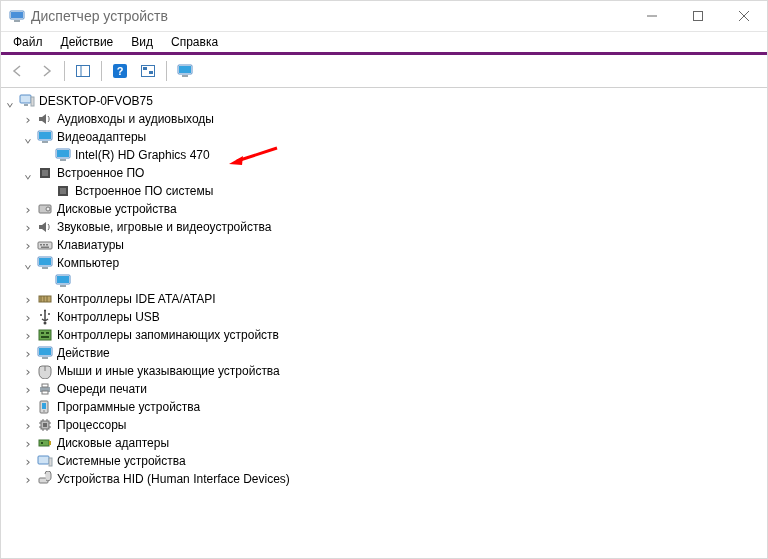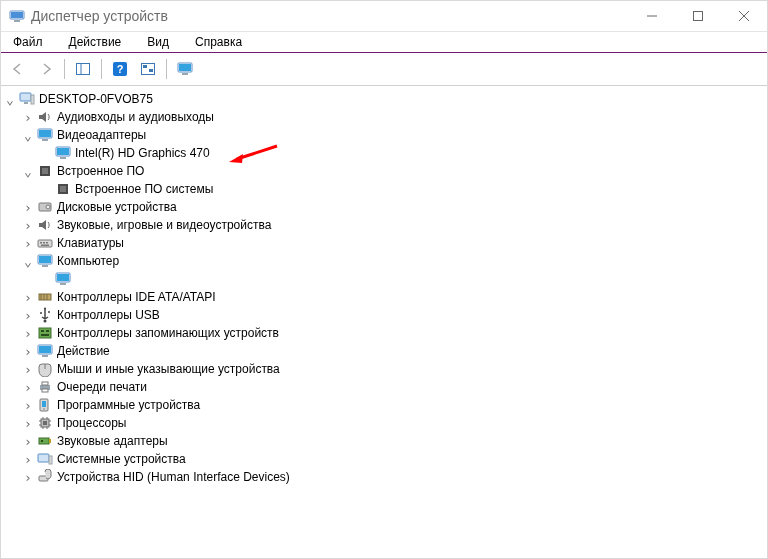--- a/index.html
+++ b/index.html
@@ -2,21 +2,21 @@
 <html><head>
 <meta charset="utf-8">
 <style>
 html,body{margin:0;padding:0;font-family:"Segoe UI",Tahoma,sans-serif;font-size:12px;color:#000;background:#fff}
 .window{width:768px;height:559px;border:1px solid #d9d9d9;box-sizing:border-box;display:flex;flex-direction:column;background:#fff}
 .titlebar{height:30px;display:flex;align-items:center;background:#fff;border-bottom:1px solid #e5e5e5}
 .titlebar .app-icon{width:16px;height:16px;margin:0 6px 0 8px;display:flex;align-items:center;justify-content:center}
 .titlebar .title{color:#6d6d6d;font-size:14px;flex:0 0 auto}
 .titlebar .spacer{flex:1}
 .win-btn{width:46px;height:30px;display:flex;align-items:center;justify-content:center;color:#666}
-.menubar{height:20px;display:flex;align-items:center;padding:0 4px;gap:10px;border-bottom:1px solid #701a75}
+.menubar{height:20px;display:flex;align-items:center;padding:0 4px;gap:2px;border-bottom:3px solid #701a75}
 .menu-item{padding:2px 8px;color:#000}
 .toolbar{height:28px;display:flex;align-items:center;padding:2px 4px;gap:2px;border-bottom:1px solid #d0d0d0;background:#fff}
 .tb-btn{width:24px;height:24px;border:1px solid transparent;display:flex;align-items:center;justify-content:center;border-radius:2px}
 .tb-btn.disabled{opacity:.35;pointer-events:none}
 .tb-sep{width:1px;height:20px;background:#c0c0c0;margin:0 3px}
 .tree{flex:1;overflow:auto;padding:4px 0 4px 2px}
 .node{white-space:nowrap}
 .row{height:18px;display:flex;align-items:center;position:relative}
 .toggle{width:14px;display:flex;align-items:center;justify-content:center;color:#6d6d6d;font-family:Consolas,monospace;font-size:13px;user-select:none}
 .toggle.empty{visibility:hidden}
@@ -384,21 +384,21 @@
         <div class="node">
             <div class="row">
           <span class="toggle">›</span>
           <span class="ico">
                 <svg width="16" height="16" viewBox="0 0 16 16">
                   <rect x="2" y="5" width="10" height="6" fill="#6aa84f" stroke="#3b6e2e"></rect>
                   <rect x="12" y="6" width="2" height="4" fill="#c0a020"></rect>
                   <rect x="4" y="7" width="2" height="2" fill="#264d1b"></rect>
                 </svg>
               </span>
-          <span class="label">Звуковые адаптеры</span>
+          <span class="label">Дисковые адаптеры</span>
         </div>
           </div>
 
         <div class="node">
             <div class="row">
           <span class="toggle">›</span>
           <span class="ico">
                 <svg width="16" height="16" viewBox="0 0 16 16">
                   <rect x="1" y="3" width="11" height="8" rx="1" fill="#cfe3f5" stroke="#5a8fc8"></rect>
                   <rect x="12" y="5" width="3" height="8" fill="#d9d9d9" stroke="#9aa7b0"></rect>

